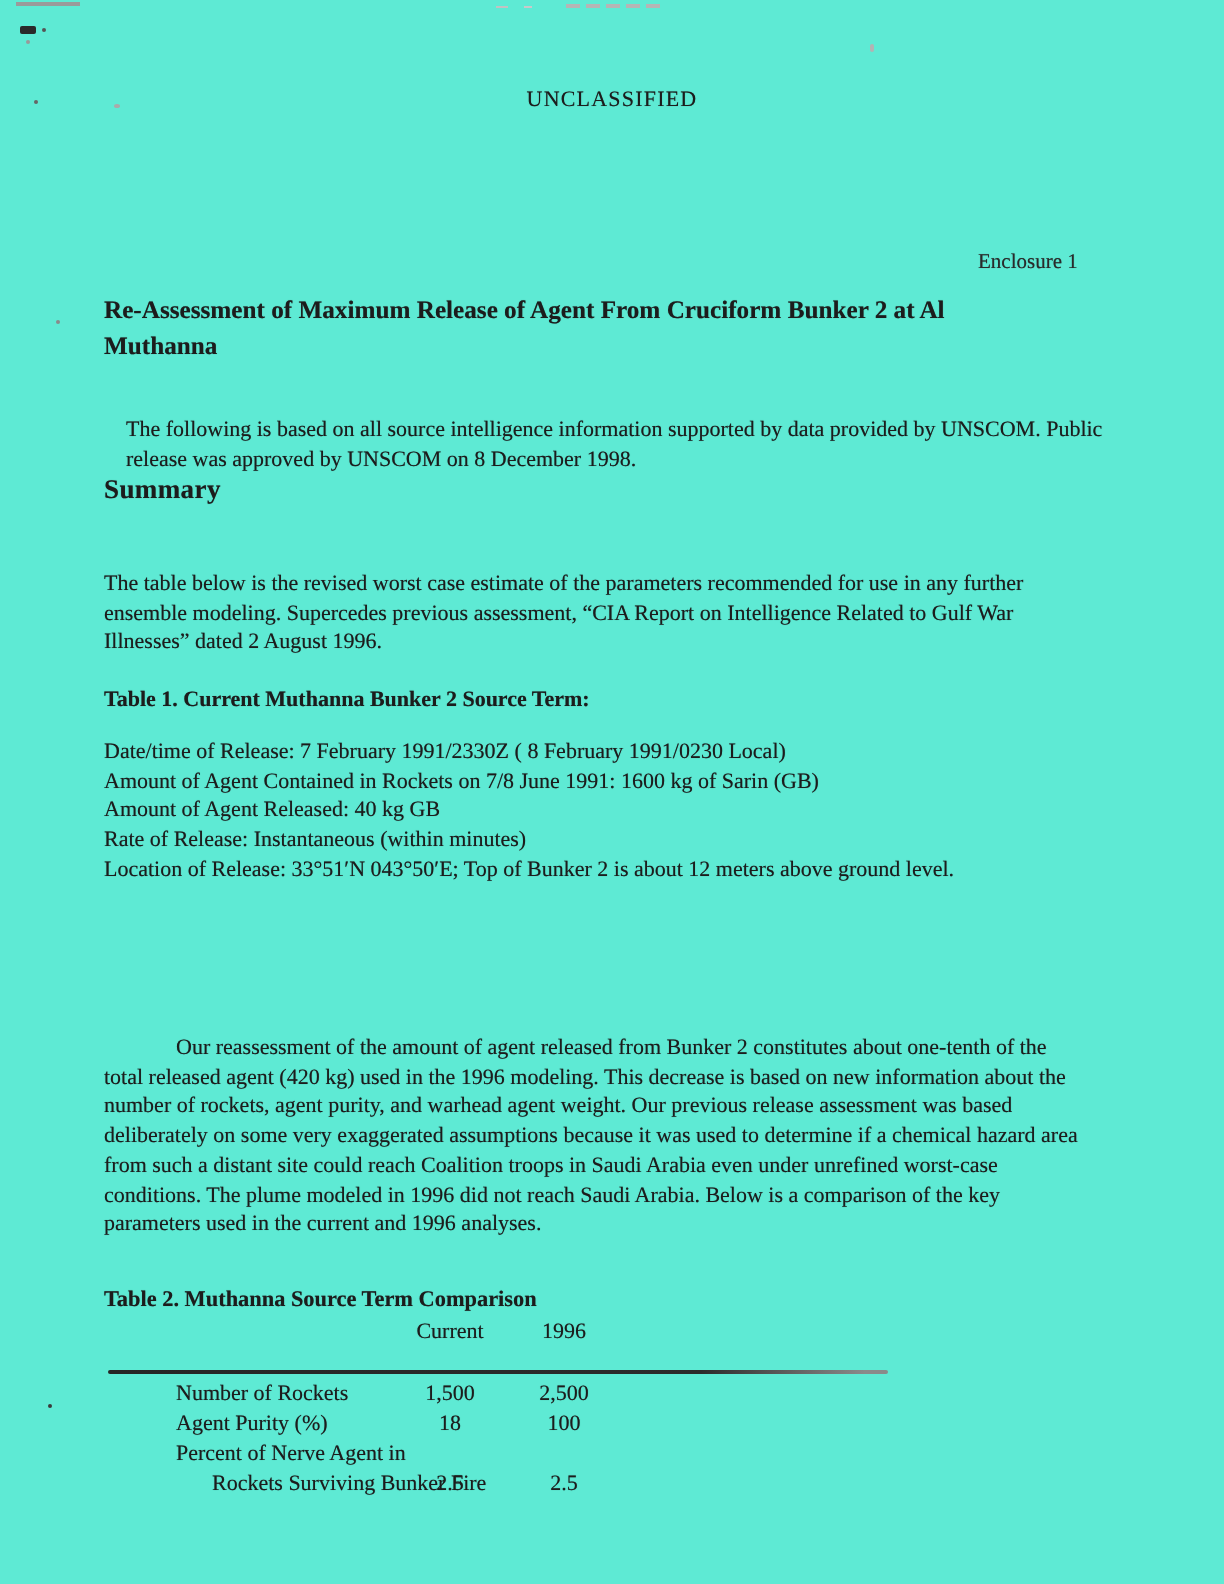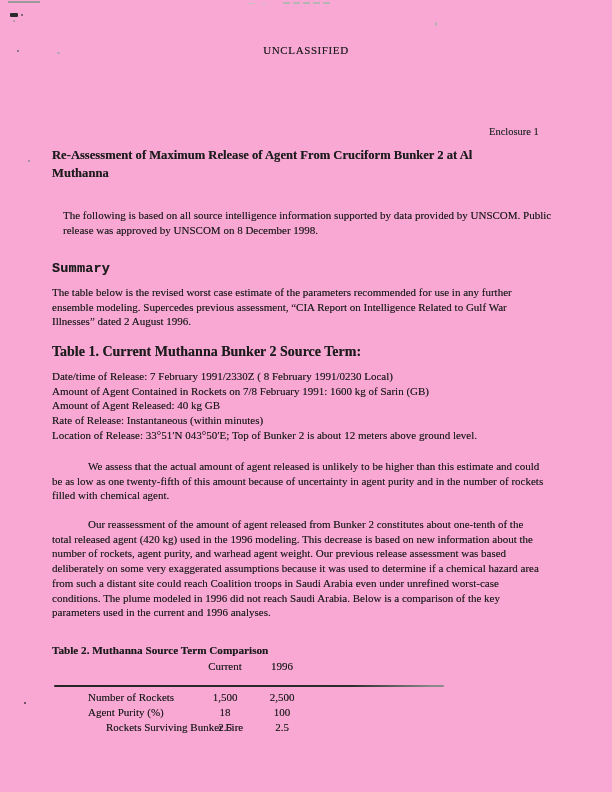--- a/index.html
+++ b/index.html
@@ -6,51 +6,51 @@
   body {
     width: 612px; height: 792px;
     position: relative;
     overflow: hidden;
     font-family: "Liberation Serif", "DejaVu Serif", serif;
     color: #1c1c1c;
     -webkit-font-smoothing: antialiased;
   }
   .page {
     position: absolute; inset: 0;
-    background: #f9a8d4;
+    background: #5eead4;
   }
   .txt { text-shadow: 0 0 0.35px rgba(25,25,25,0.55); }
 
   .classification {
     position: absolute; top: 44px; left: 0; width: 612px;
     text-align: center; font-size: 11px; letter-spacing: 0.6px;
   }
   .enclosure {
     position: absolute; top: 126px; left: 489px;
     font-size: 10.5px; color: #2a2a2a;
   }
   .title {
     position: absolute; top: 146px; left: 52px; width: 458px;
     margin: 0; font-size: 12.6px; font-weight: bold; line-height: 18.2px;
   }
   .intro {
     position: absolute; top: 197px; left: 52px; width: 492px;
     margin: 11px; font-size: 11px; line-height: 14.6px;
   }
   .summary-h {
-    position: absolute; top: 261px; left: 52px;
-    margin: 0; font-size: 13.5px; font-weight: bold; letter-spacing: 0.2px; font-family: Liberation Mono, monospace;
+    position: absolute; top: 237px; left: 52px;
+    margin: 0; font-size: 13.5px; font-weight: bold; letter-spacing: 0.2px;
   }
   .summary-p {
     position: absolute; top: 285px; left: 52px; width: 492px;
     margin: 0; font-size: 11px; line-height: 14.6px;
   }
   .t1-h {
     position: absolute; top: 344px; left: 52px;
-    margin: 0; font-size: 14px; font-weight: bold;
+    margin: 0; font-size: 11px; font-weight: bold;
   }
   .t1-lines {
     position: absolute; top: 369px; left: 52px; width: 540px;
     font-size: 11px; line-height: 14.7px;
   }
   .t1line { white-space: nowrap; text-shadow: 0 0 0.35px rgba(25,25,25,0.55); }
 
   .para {
     position: absolute; left: 52px; width: 492px;
     margin: 0; font-size: 11px; line-height: 14.7px;
@@ -114,27 +114,26 @@
   <p class="intro txt">The following is based on all source intelligence information supported by data provided by UNSCOM.  Public release was approved by UNSCOM on 8 December 1998.</p>
 
   <h2 class="summary-h txt">Summary</h2>
 
   <p class="summary-p txt">The table below is the revised worst case estimate of the parameters recommended for use in any further ensemble modeling.  Supercedes previous assessment, “CIA Report on Intelligence Related to Gulf War Illnesses” dated 2 August 1996.</p>
 
   <h3 class="t1-h txt">Table 1. Current Muthanna Bunker 2 Source Term:</h3>
 
   <div class="t1-lines">
       <div class="t1line">Date/time of Release: 7 February 1991/2330Z ( 8 February 1991/0230 Local)</div>
-      <div class="t1line">Amount of Agent Contained in Rockets on 7/8 February 1991:  1600 kg of Sarin (GB)</div>
+      <div class="t1line">Amount of Agent Contained in Rockets on 7/8 June 1991:  1600 kg of Sarin (GB)</div>
       <div class="t1line">Amount of Agent Released:  40 kg GB</div>
       <div class="t1line">Rate of Release:  Instantaneous (within minutes)</div>
       <div class="t1line">Location of Release:  33°51′N 043°50′E; Top of Bunker 2 is about 12 meters above ground level.</div>
     </div>
 
-  <p class="para para1 txt">We assess that the actual amount of agent released is unlikely to be higher than this estimate and could be as low as one twenty-fifth of this amount because of uncertainty in agent purity and in the number of rockets filled with chemical agent.</p>
 
   <p class="para para2 txt">Our reassessment of the amount of agent released from Bunker 2 constitutes about one-tenth of the total released agent (420 kg) used in the 1996 modeling.  This decrease is based on new information about the number of rockets, agent purity, and warhead agent weight.  Our previous release assessment was based deliberately on some very exaggerated assumptions because it was used to determine if a chemical hazard area from such a distant site could reach Coalition troops in Saudi Arabia even under unrefined worst-case conditions.  The plume modeled in 1996 did not reach Saudi Arabia.  Below is a comparison of the key parameters used in the current and 1996 analyses.</p>
 
   <h3 class="t2-h txt">Table 2. Muthanna Source Term Comparison</h3>
 
   <div class="t2">
     <div class="t2-header">
       <span class="t2col cur">Current</span>
       <span class="t2col prev">1996</span>
     </div>
@@ -142,20 +141,25 @@
     <div class="t2-rows">
         <div class="t2row">
           <span class="t2lbl">Number of Rockets</span>
           <span class="t2val cur">1,500</span>
           <span class="t2val prev">2,500</span>
         </div>
         <div class="t2row">
           <span class="t2lbl">Agent Purity (%)</span>
           <span class="t2val cur">18</span>
           <span class="t2val prev">100</span>
+        </div>
+        <div class="t2row">
+          <span class="t2lbl">Percent of Nerve Agent in</span>
+          <span class="t2val cur"></span>
+          <span class="t2val prev"></span>
         </div>
         <div class="t2row">
           <span class="t2lbl ind">Rockets Surviving Bunker Fire</span>
           <span class="t2val cur">2.5</span>
           <span class="t2val prev">2.5</span>
         </div>
       </div>
   </div>
 
   <div class="art a-topdash-left"></div>

